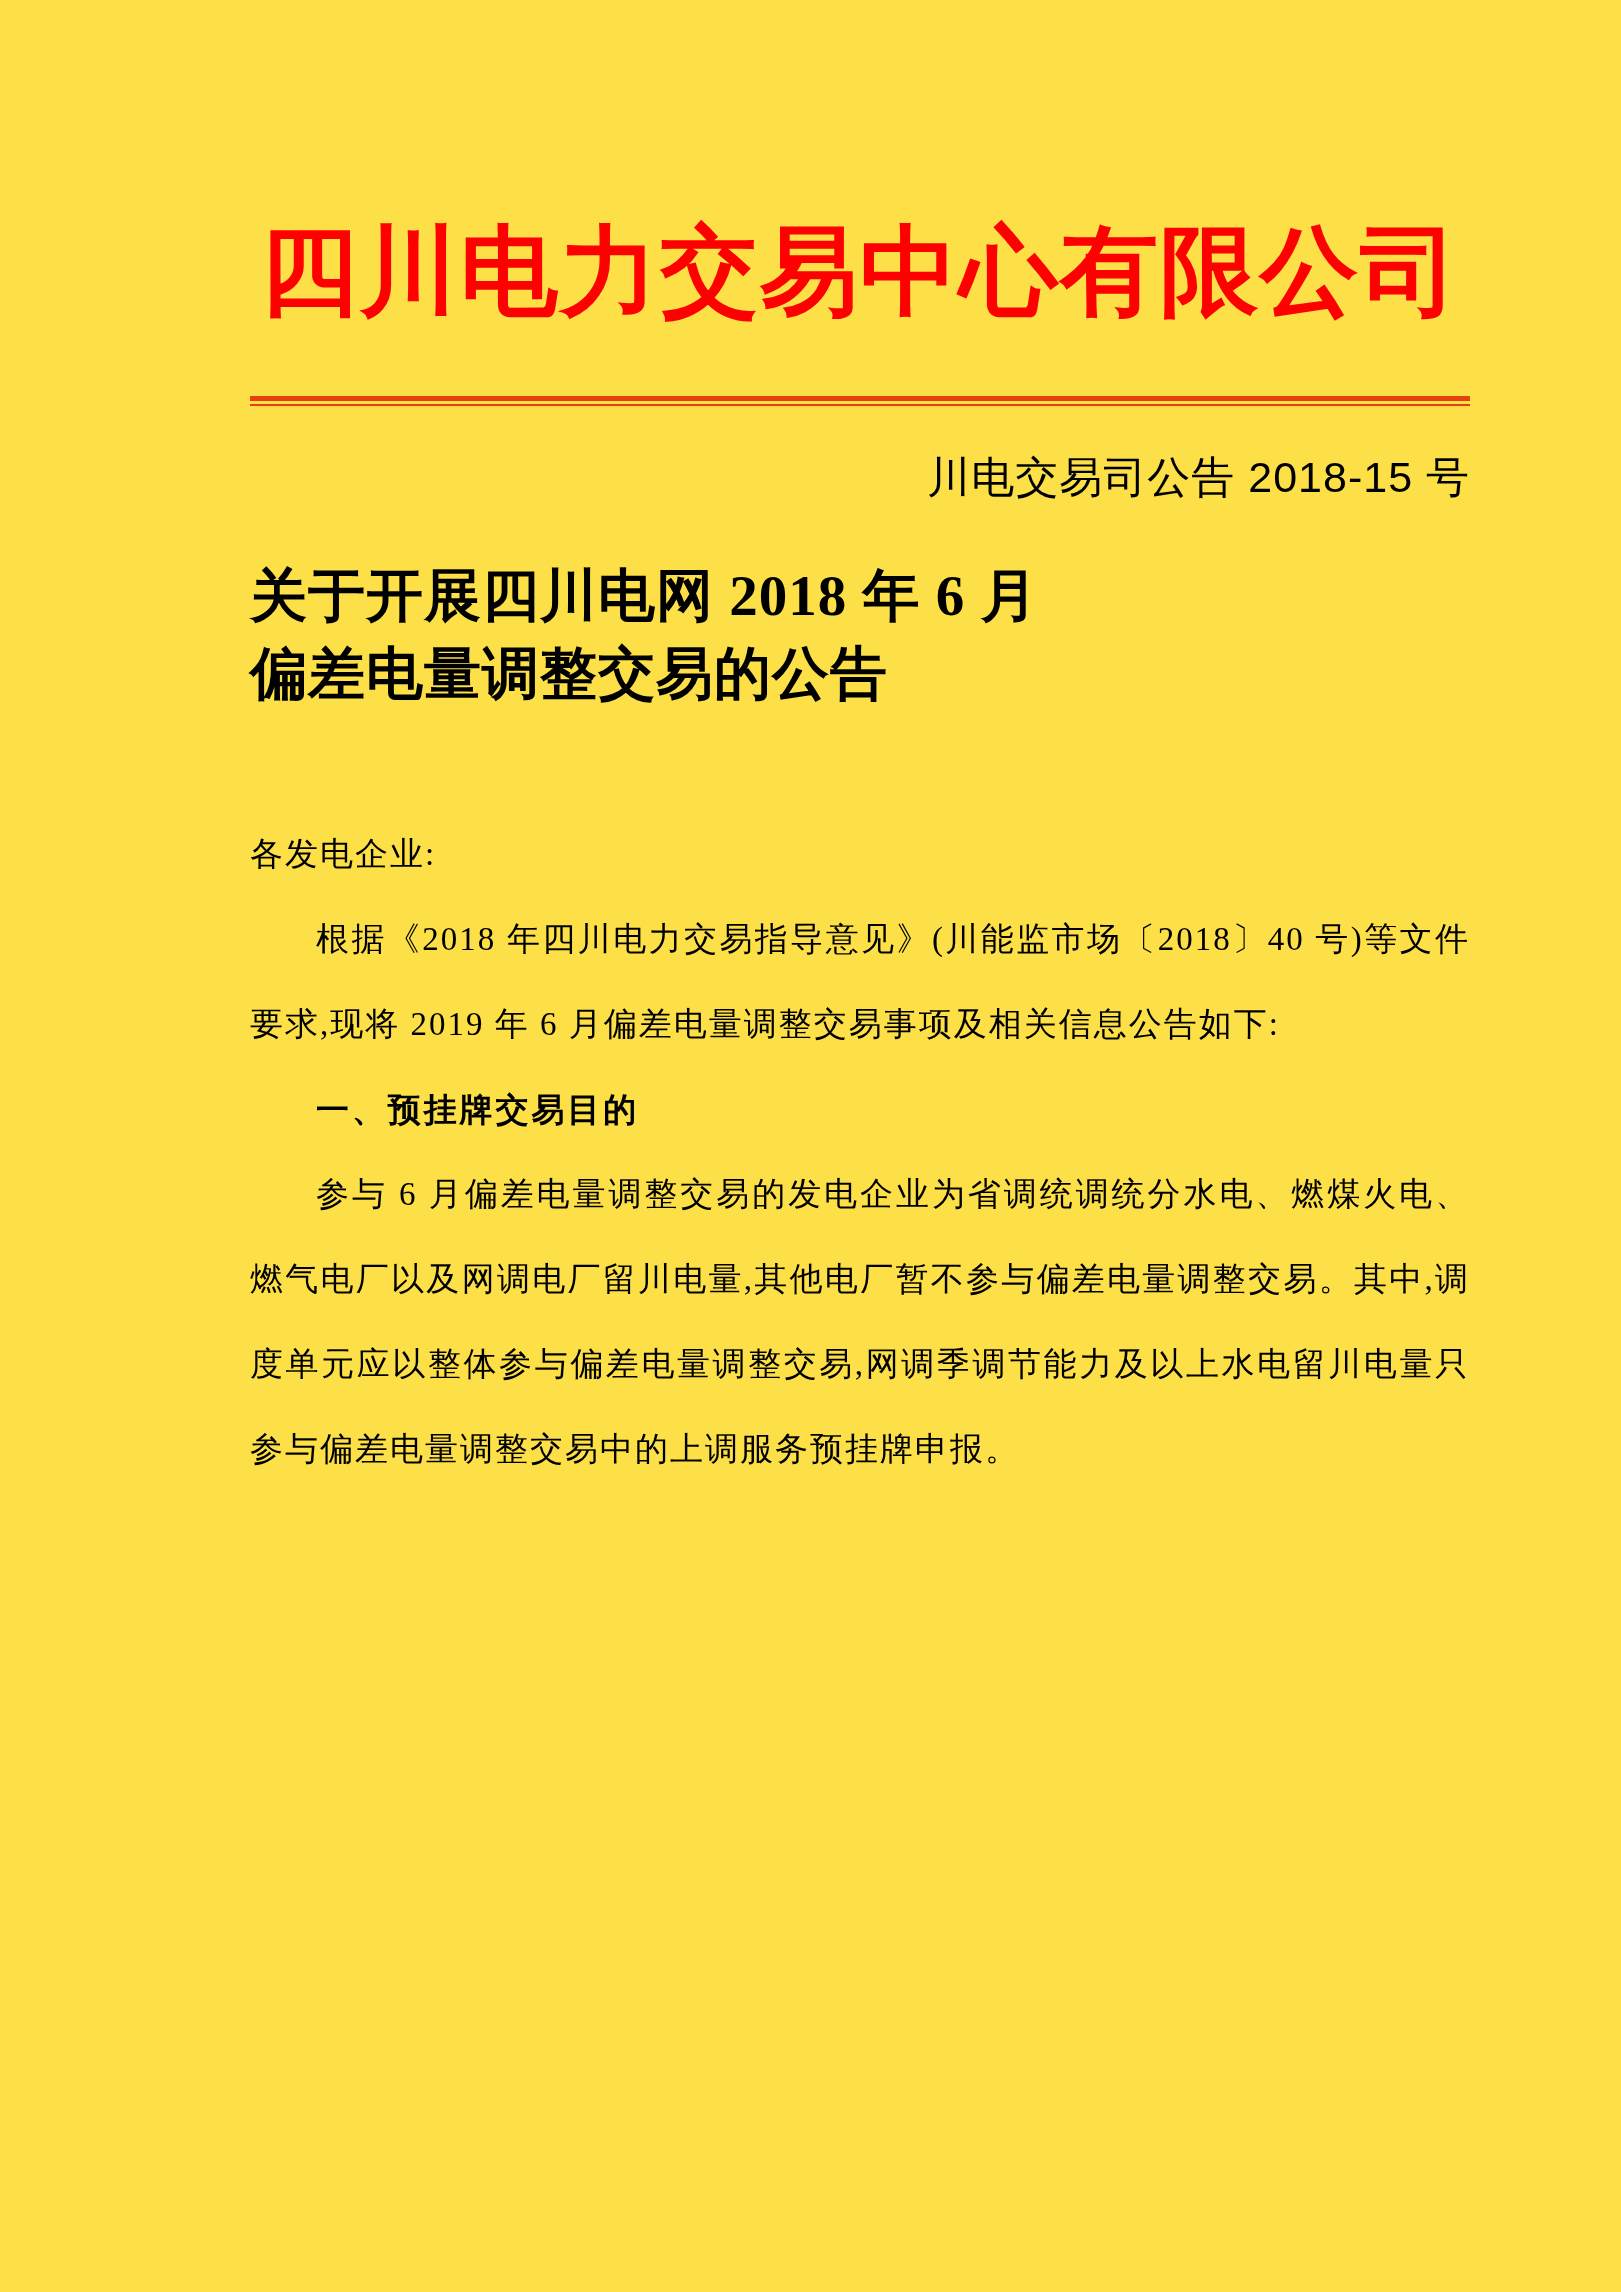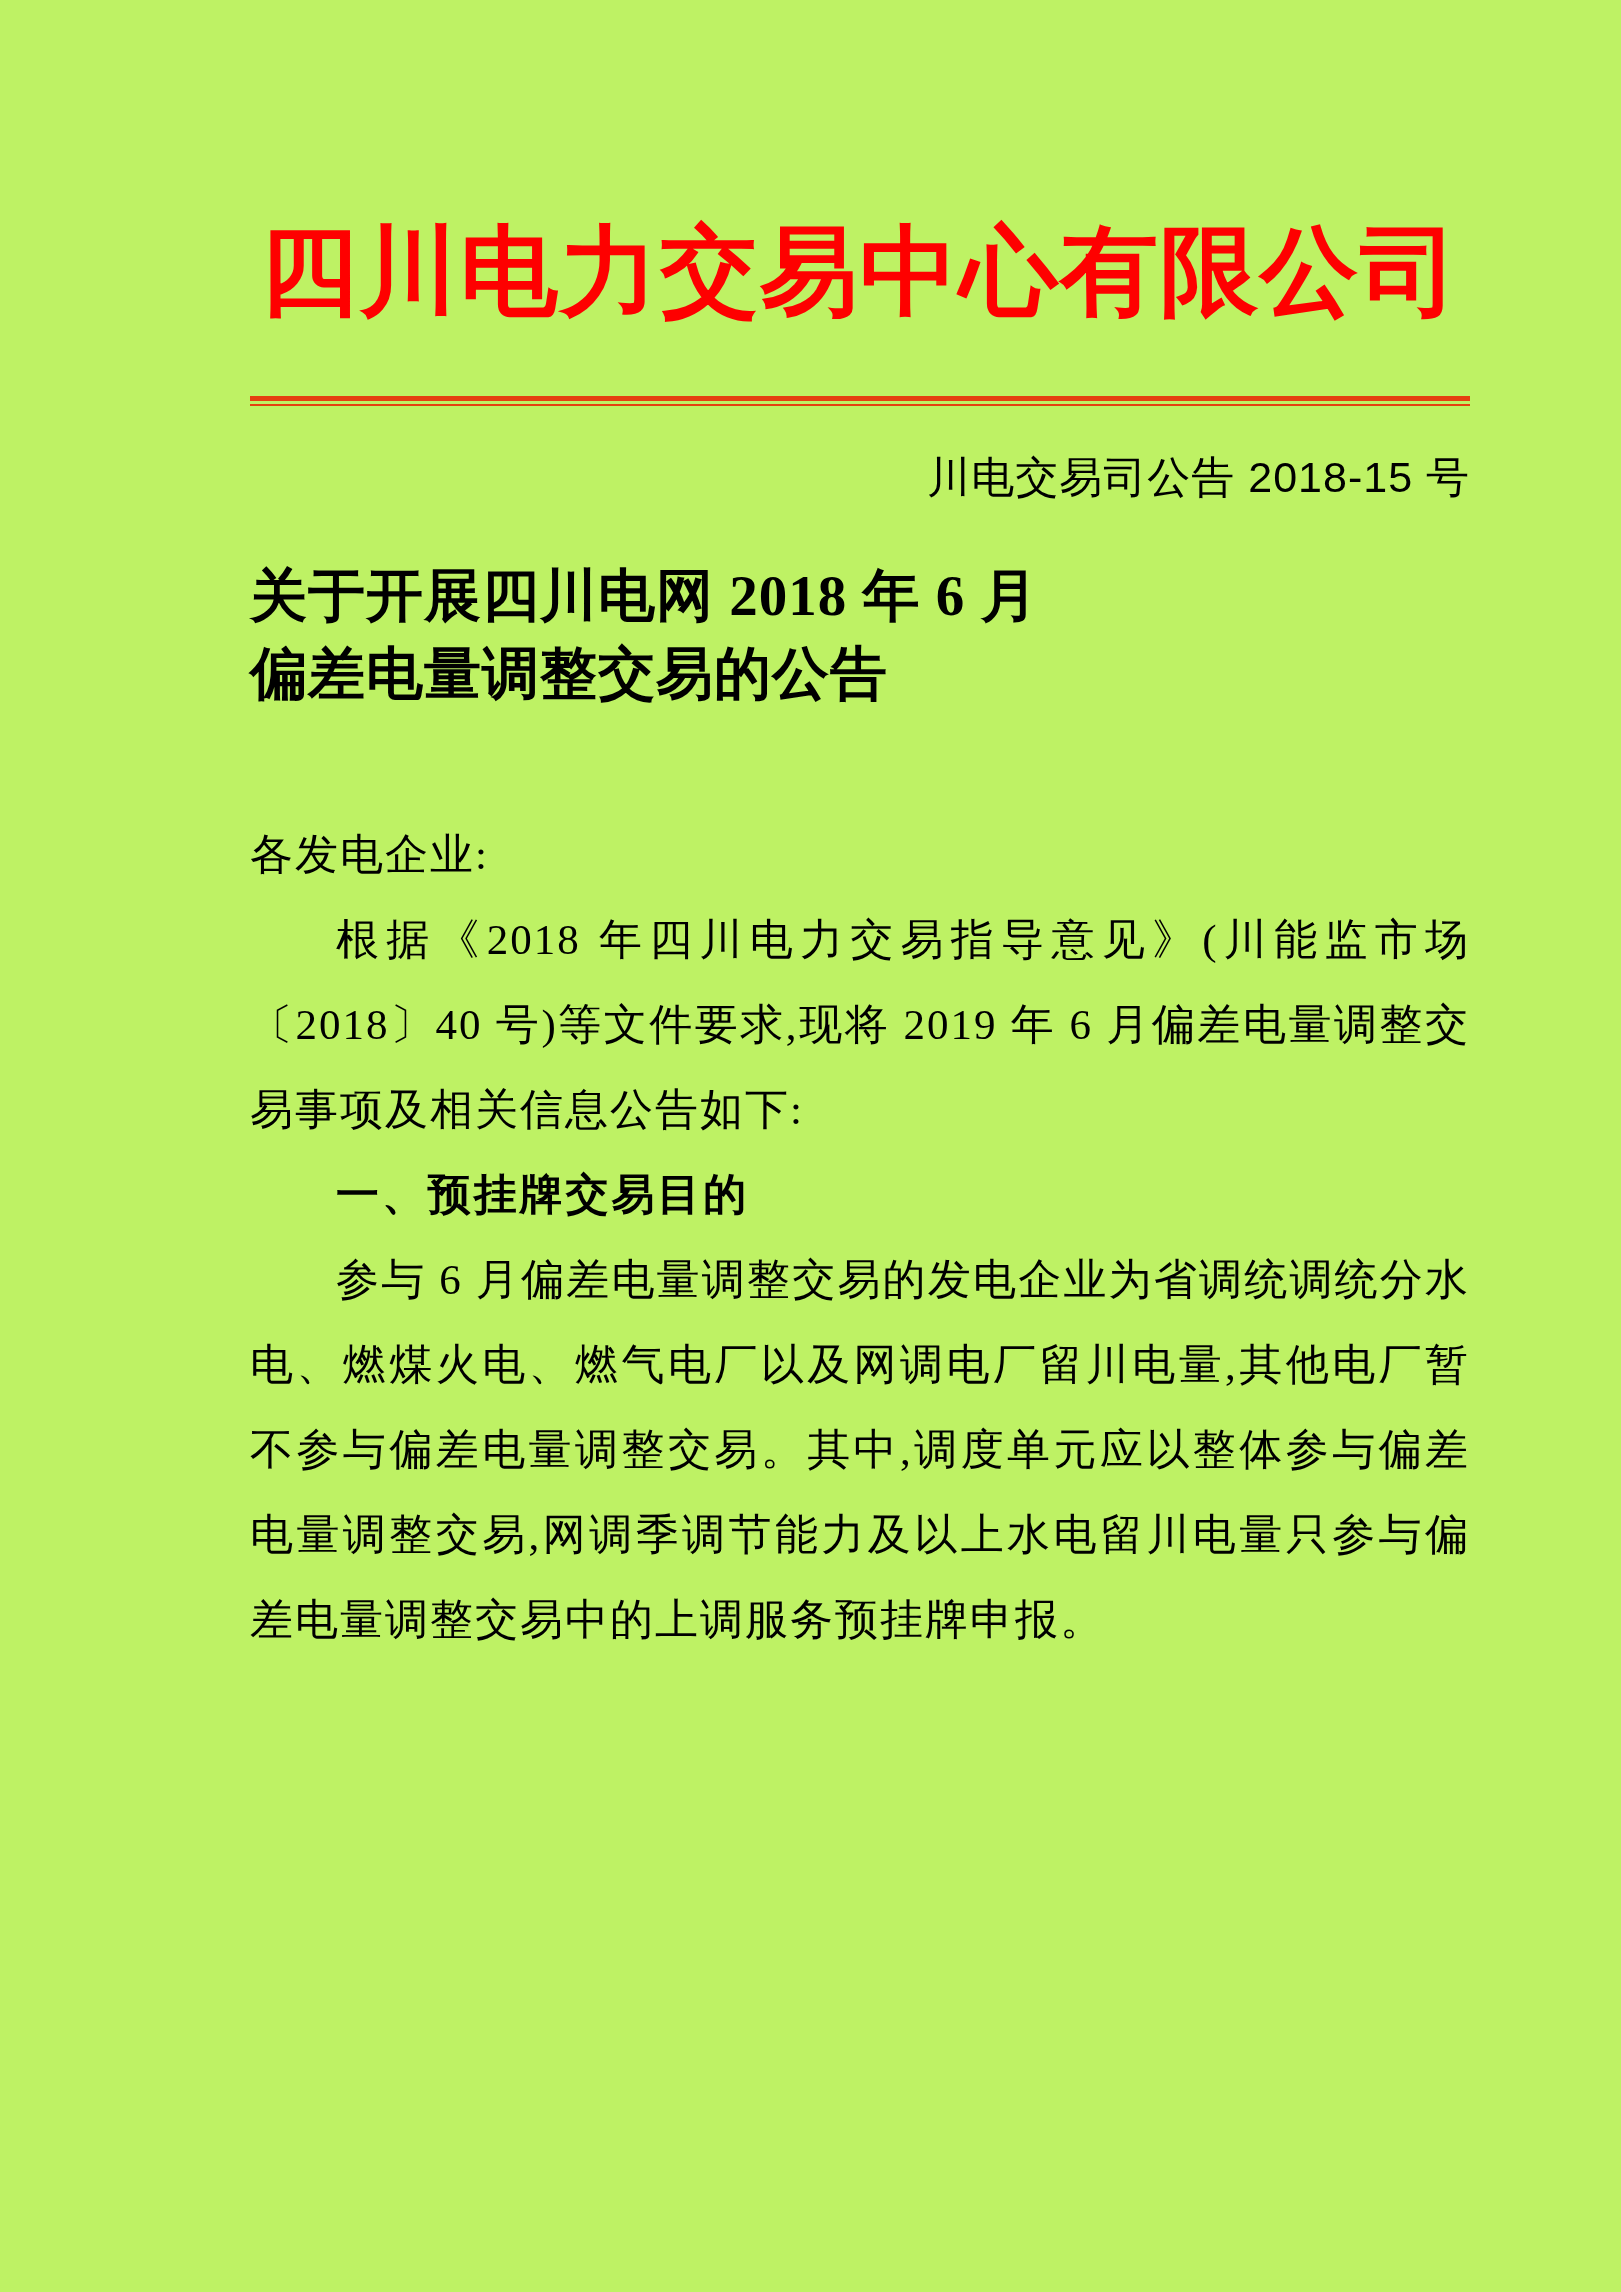--- a/index.html
+++ b/index.html
@@ -1,20 +1,20 @@
 <!DOCTYPE html>
 <html><head>
 <meta charset="utf-8">
 <style>
   html, body { margin: 0; padding: 0; background: #ffffff; }
   .page {
     position: relative;
     width: 1621px;
     height: 2293px;
-    background: #bef264;
+    background: #fde047;
     overflow: hidden;
     font-family: "Liberation Serif", "DejaVu Serif", serif;
     color: #000000;
   }
   .content {
     padding-left: 250px;
     padding-right: 151px;
   }
   
   .masthead {
@@ -51,21 +51,21 @@
     font-size: 57px;
     line-height: 78px;
     letter-spacing: 1px;
     text-align: left;
     font-weight: bold;
     font-family: "Liberation Serif", "DejaVu Serif", serif;
   }
   
   .body-text {
     margin-top: 99px;
-    font-size: 43px;
+    font-size: 33px;
     line-height: 85px;
     letter-spacing: 2px;
     text-align: justify;
   }
   .body-text p { margin: 0; padding: 0; }
   .indent { text-indent: 2em; }
   .hei {
     font-family: Liberation Sans, sans-serif;
     font-weight: bold;
     letter-spacing: 2.9px;

